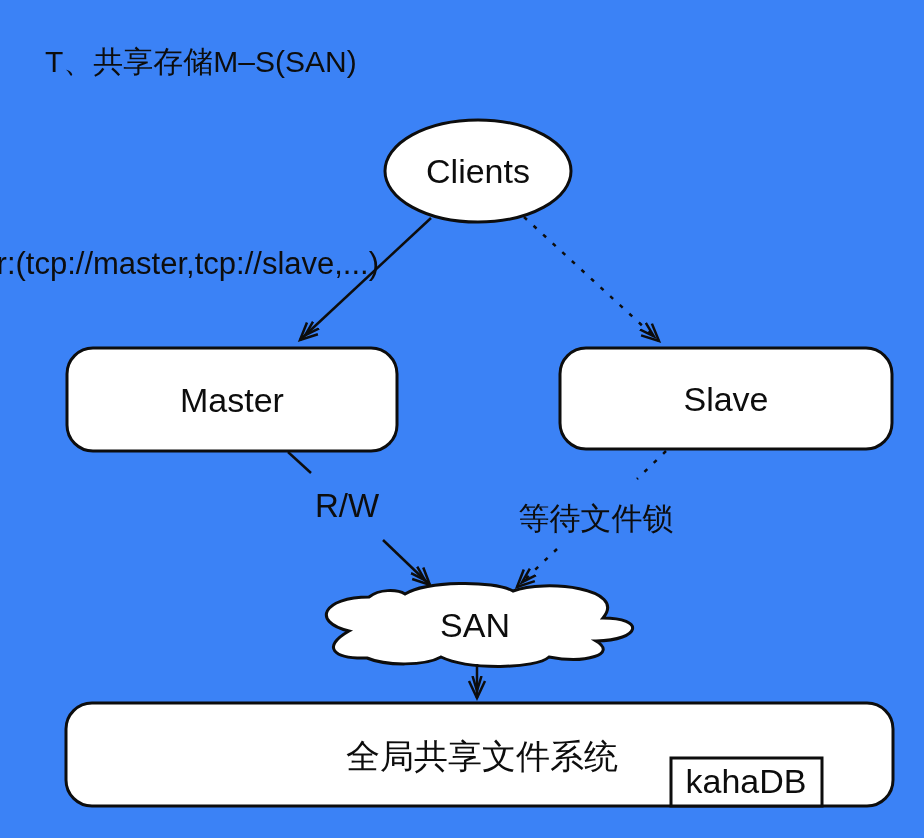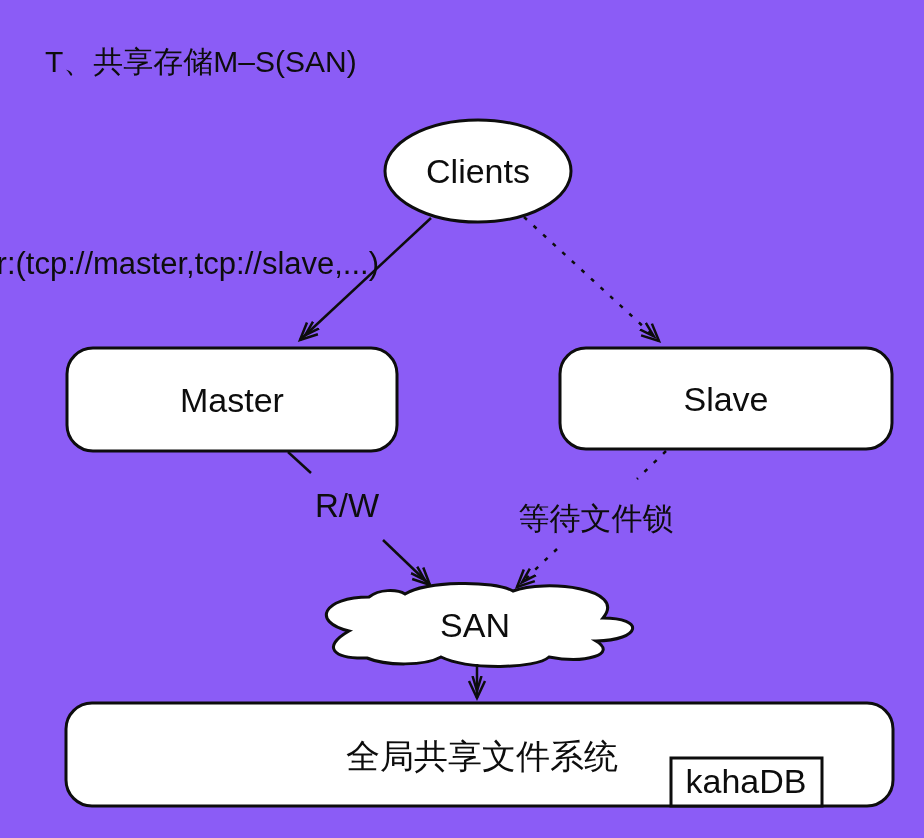--- a/index.html
+++ b/index.html
@@ -1,20 +1,20 @@
 <!DOCTYPE html>
 <html><head>
 <meta charset="utf-8">
 <style>
   html, body { margin: 0; padding: 0; background: #ffffff; }
   .canvas {
     position: relative;
     width: 924px;
     height: 838px;
-    background: #8b5cf6;
+    background: #3b82f6;
     font-family: "Liberation Sans", "DejaVu Sans", sans-serif;
     overflow: hidden;
   }
   svg { display: block; }
   .shape {
     fill: #ffffff;
     stroke: #0d0d0d;
     stroke-width: 3;
   }
   .edge {

